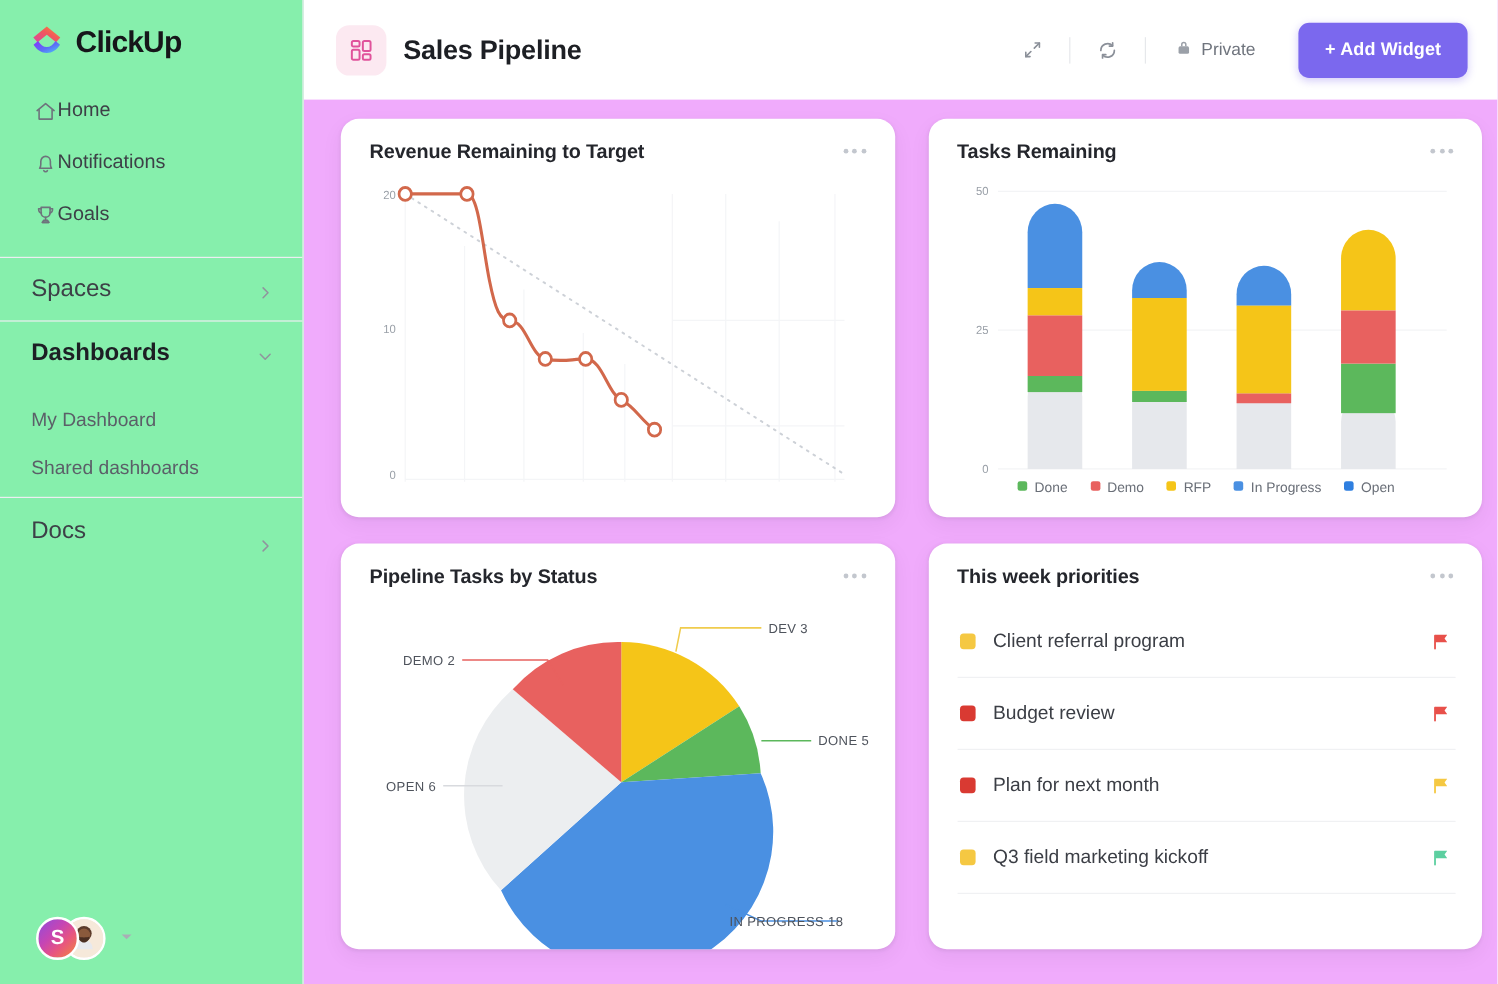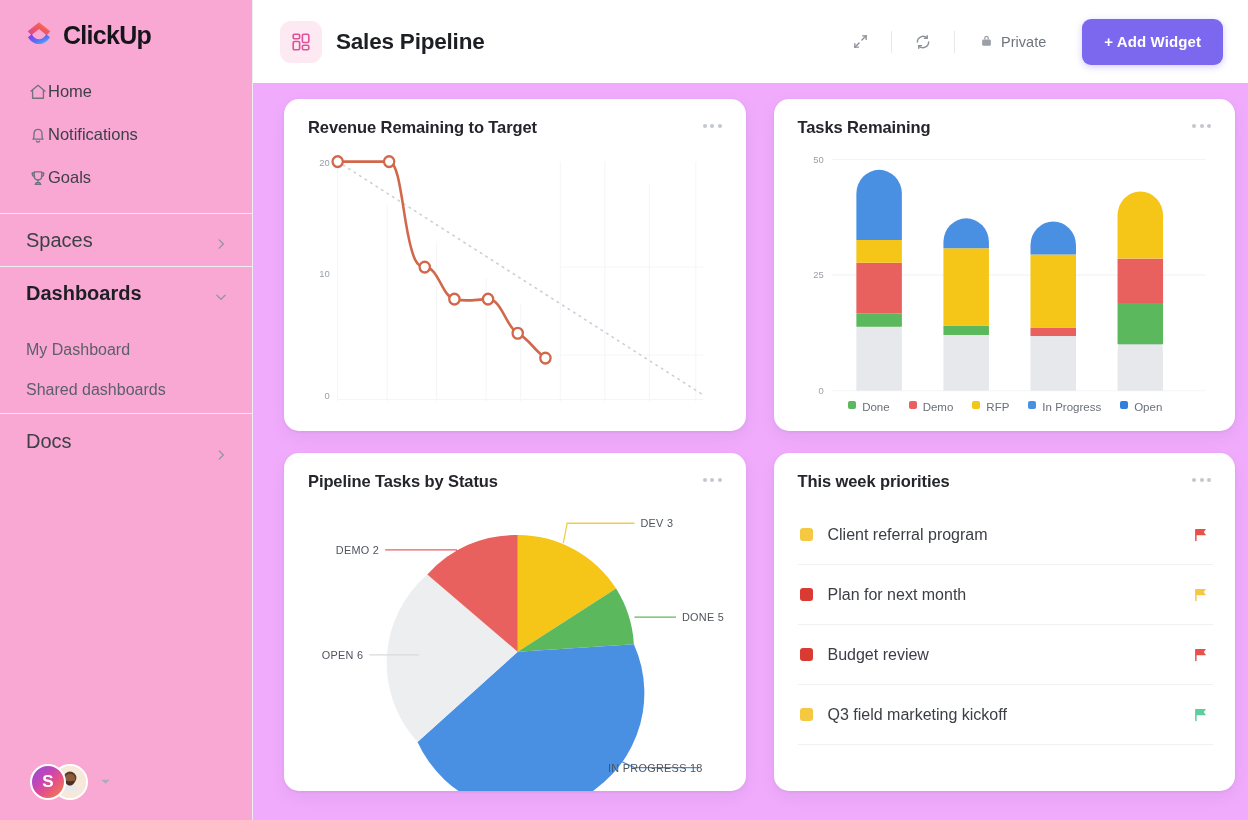--- a/index.html
+++ b/index.html
@@ -7,21 +7,21 @@
     width: 1248px; height: 820px;
     font-family: "Liberation Sans", sans-serif;
     background: #ffffff;
     overflow: hidden;
   }
   #app { display: flex; width: 1248px; height: 820px; }
 
   
   #sidebar {
     width: 253px; height: 100%;
-    background: #f9a8d4;
+    background: #86efac;
     border-right: 1px solid #eceef1;
     display: flex; flex-direction: column;
     position: relative; flex: 0 0 253px;
   }
   .brand { display: flex; align-items: center; gap: 9px; padding: 18px 0 14px 24px; }
   .brand-name { font-size: 25px; font-weight: 700; color: #16161a; letter-spacing: -0.7px; }
   .nav-top { padding: 4px 0 14px 0; }
   .nav-item {
     display: flex; align-items: center; 
     height: 43px; padding-left: 27px; cursor: pointer;
@@ -464,35 +464,35 @@
               <span class="ptext">Client referral program</span>
               <span class="pflag">
                 <svg width="16" height="16" viewBox="0 0 16 16">
                     <path d="M3 2 h10 l-2.2 3.1 L13 8.2 H3 Z" fill="#e8504a"></path>
                     <rect x="2.1" y="2" width="1.5" height="12.2" rx="0.7" fill="#e8504a"></rect>
                   </svg>
               </span>
             </div>
             <div class="prow">
               <span class="pdot" style="background:#d93a32"></span>
+              <span class="ptext">Budget review</span>
+              <span class="pflag">
+                <svg width="16" height="16" viewBox="0 0 16 16">
+                    <path d="M3 2 h10 l-2.2 3.1 L13 8.2 H3 Z" fill="#e8504a"></path>
+                    <rect x="2.1" y="2" width="1.5" height="12.2" rx="0.7" fill="#e8504a"></rect>
+                  </svg>
+              </span>
+            </div>
+            <div class="prow">
+              <span class="pdot" style="background:#d93a32"></span>
               <span class="ptext">Plan for next month</span>
               <span class="pflag">
                 <svg width="16" height="16" viewBox="0 0 16 16">
                     <path d="M3 2 h10 l-2.2 3.1 L13 8.2 H3 Z" fill="#f5c842"></path>
                     <rect x="2.1" y="2" width="1.5" height="12.2" rx="0.7" fill="#f5c842"></rect>
-                  </svg>
-              </span>
-            </div>
-            <div class="prow">
-              <span class="pdot" style="background:#d93a32"></span>
-              <span class="ptext">Budget review</span>
-              <span class="pflag">
-                <svg width="16" height="16" viewBox="0 0 16 16">
-                    <path d="M3 2 h10 l-2.2 3.1 L13 8.2 H3 Z" fill="#e8504a"></path>
-                    <rect x="2.1" y="2" width="1.5" height="12.2" rx="0.7" fill="#e8504a"></rect>
                   </svg>
               </span>
             </div>
             <div class="prow">
               <span class="pdot" style="background:#f5c842"></span>
               <span class="ptext">Q3 field marketing kickoff</span>
               <span class="pflag">
                 <svg width="16" height="16" viewBox="0 0 16 16">
                     <path d="M3 2 h10 l-2.2 3.1 L13 8.2 H3 Z" fill="#5ccfa0"></path>
                     <rect x="2.1" y="2" width="1.5" height="12.2" rx="0.7" fill="#5ccfa0"></rect>

